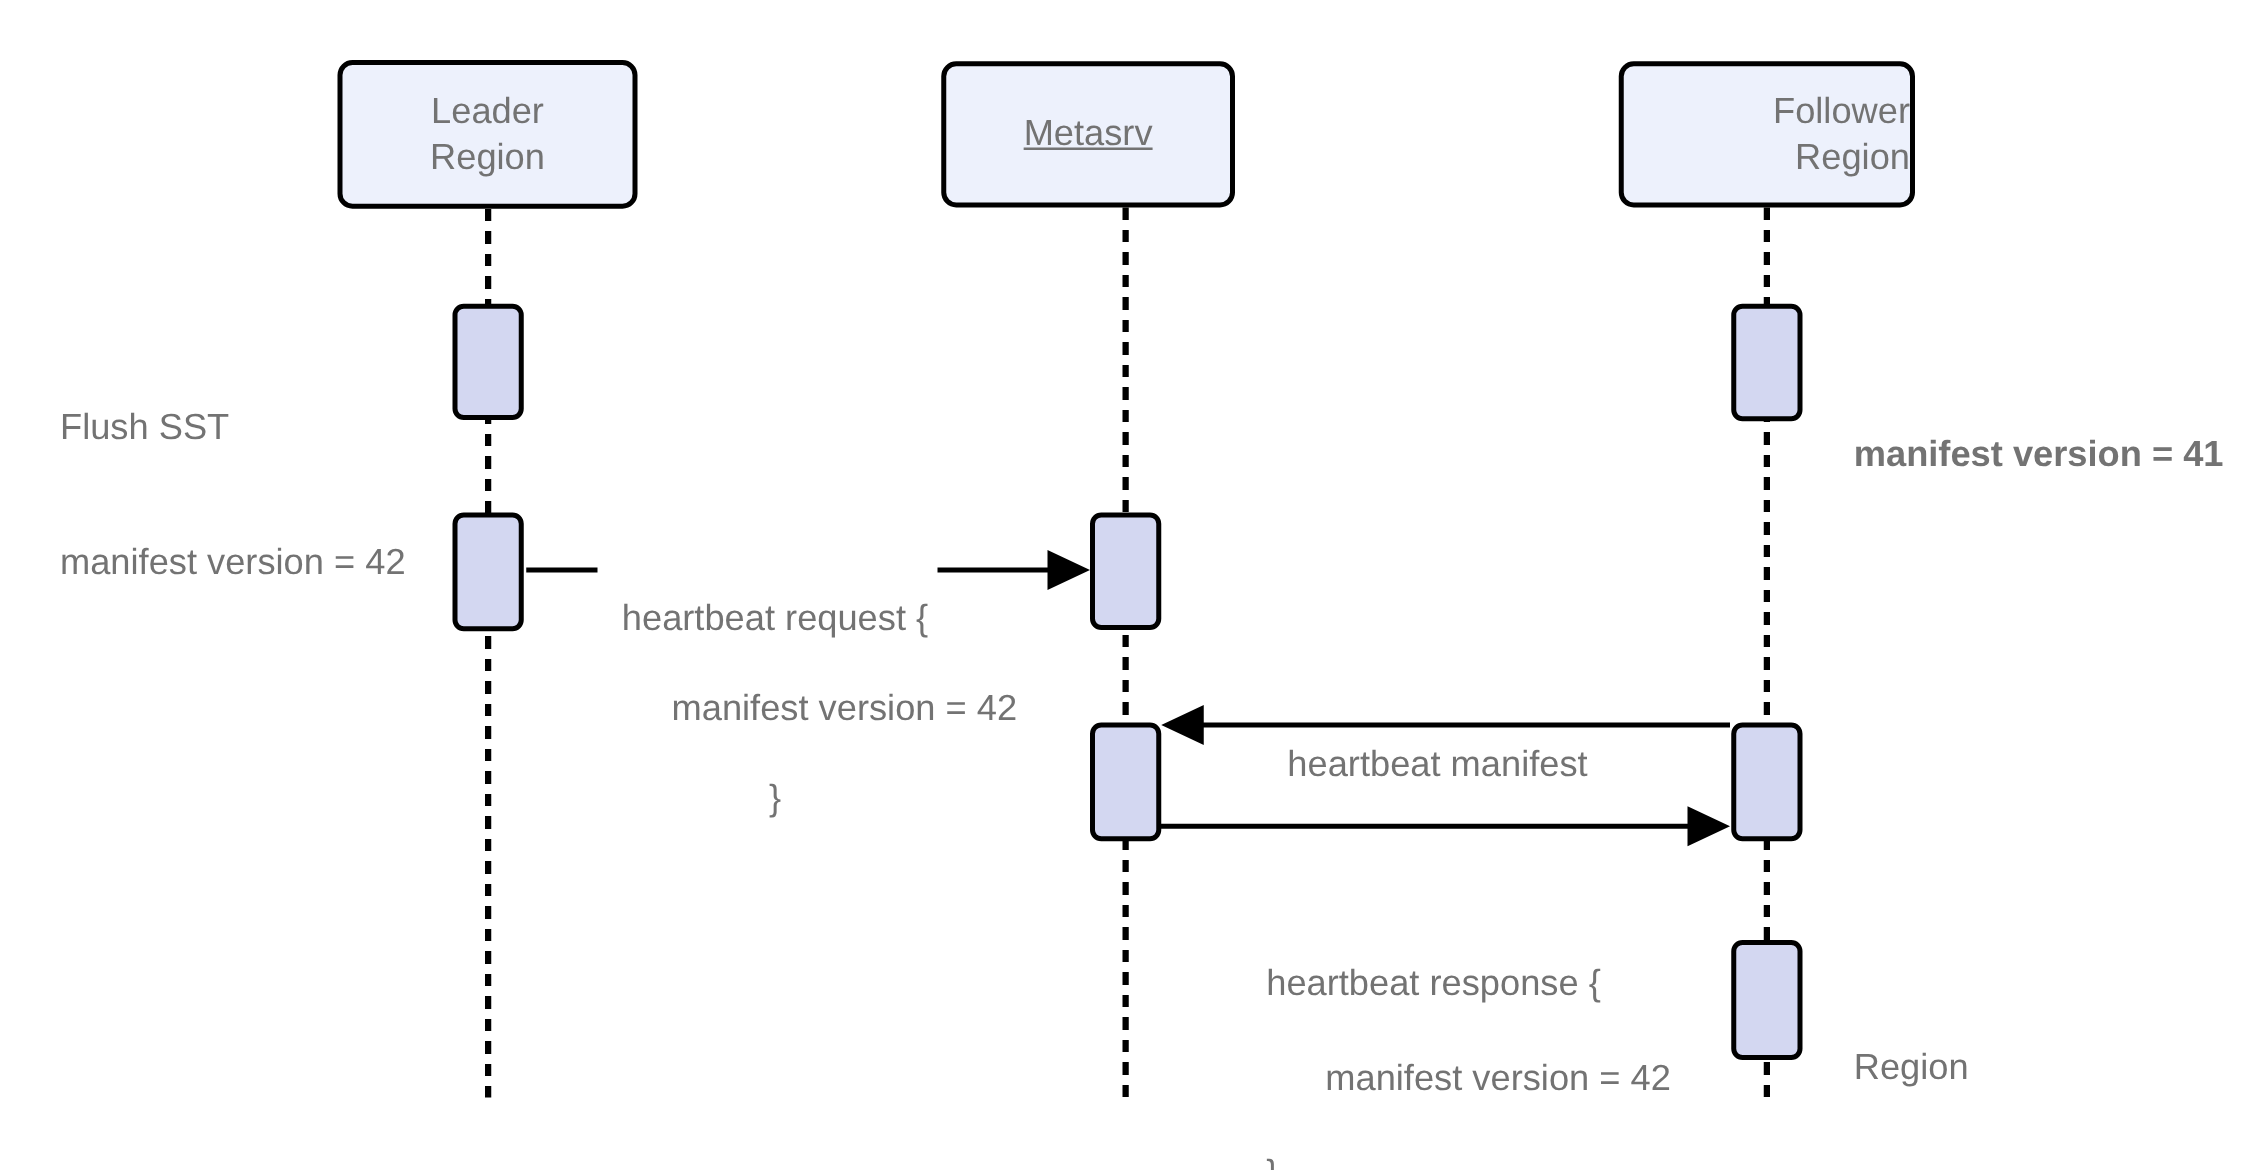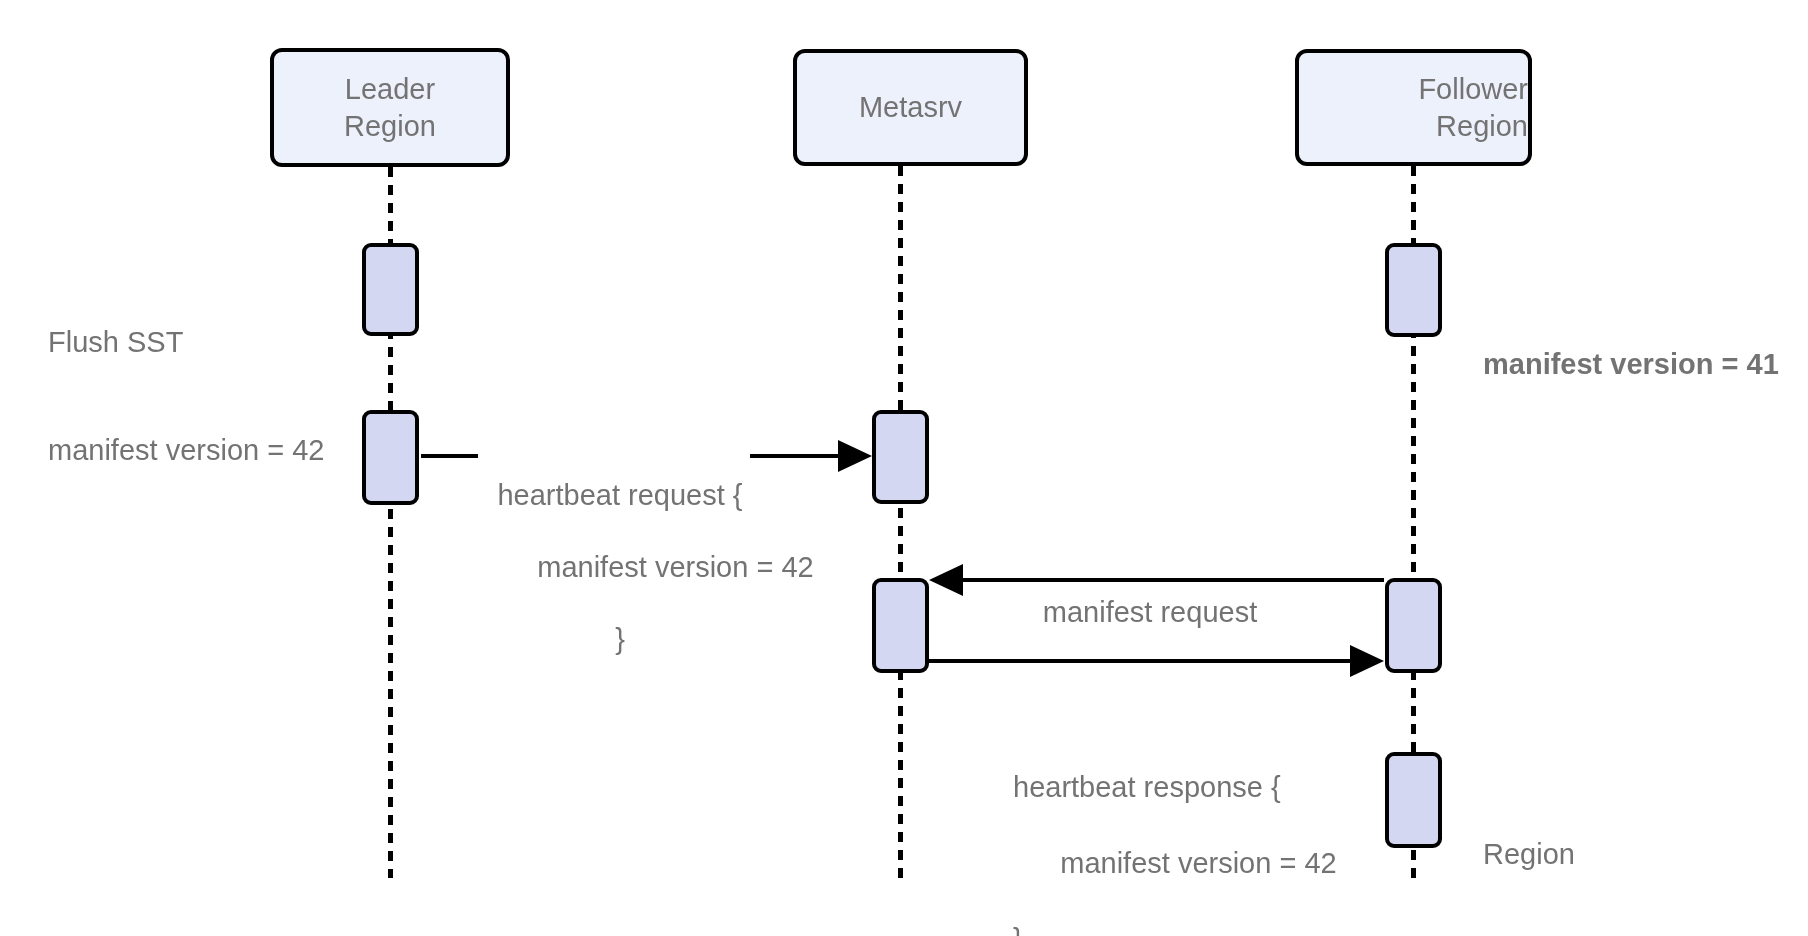--- a/index.html
+++ b/index.html
@@ -81,21 +81,21 @@
 <div class="stage">
 
   <div class="lifeline" style="left:387.5px; top:167px; height:711px;"></div>
   <div class="lifeline" style="left:897.5px; top:166px; height:712px;"></div>
   <div class="lifeline" style="left:1410.5px; top:166px; height:712px;"></div>
 
   <div class="actor-box" style="left:270px; top:48px; width:240px; height:119px;">
     <div>Leader</div>
     <div>Region</div>
   </div>
-  <div class="actor-box" style="left:793px; top:49px; width:235px; height:117px;">
+  <div class="actor-box" style="left:753px; top:49px; width:235px; height:117px;text-decoration:underline;">
     <div>Metasrv</div>
   </div>
   <div class="actor-box" style="left:1295px; top:49px; width:237px; height:117px;align-items:flex-end;">
     <div>Follower</div>
     <div>Region</div>
   </div>
 
   <div class="activation" style="left:361.5px; top:243px; height:93px;"></div>
   <div class="activation" style="left:361.5px; top:410px; height:95px;"></div>
   <div class="activation" style="left:871.5px; top:410px; height:94px;"></div>
@@ -106,21 +106,21 @@
 
   <div class="msg-line" style="left:421px; top:454px; width:419px;"></div>
   <div class="arrowhead-right" style="left:838px; top:440px;"></div>
   <div class="label msg-label-block" style="left:478px; top:405px; width:260px;text-align:center;">
     <div>heartbeat request {</div>
     <div class="indent">manifest version = 42</div>
     <div>}</div>
   </div>
 
   <div class="label centered" style="left:1150px; top:522px;">
-    <div>manifest request</div>
+    <div>heartbeat manifest</div>
   </div>
   <div class="msg-line" style="left:960px; top:578px; width:424px;"></div>
   <div class="arrowhead-left" style="left:929px; top:564px;"></div>
 
   <div class="msg-line" style="left:928px; top:659px; width:424px;"></div>
   <div class="arrowhead-right" style="left:1350px; top:645px;"></div>
   <div class="label" style="left:1013px; top:692px; line-height:38px;">
     <div>heartbeat response {</div>
     <div class="indent">manifest version = 42</div>
     <div>}</div>

